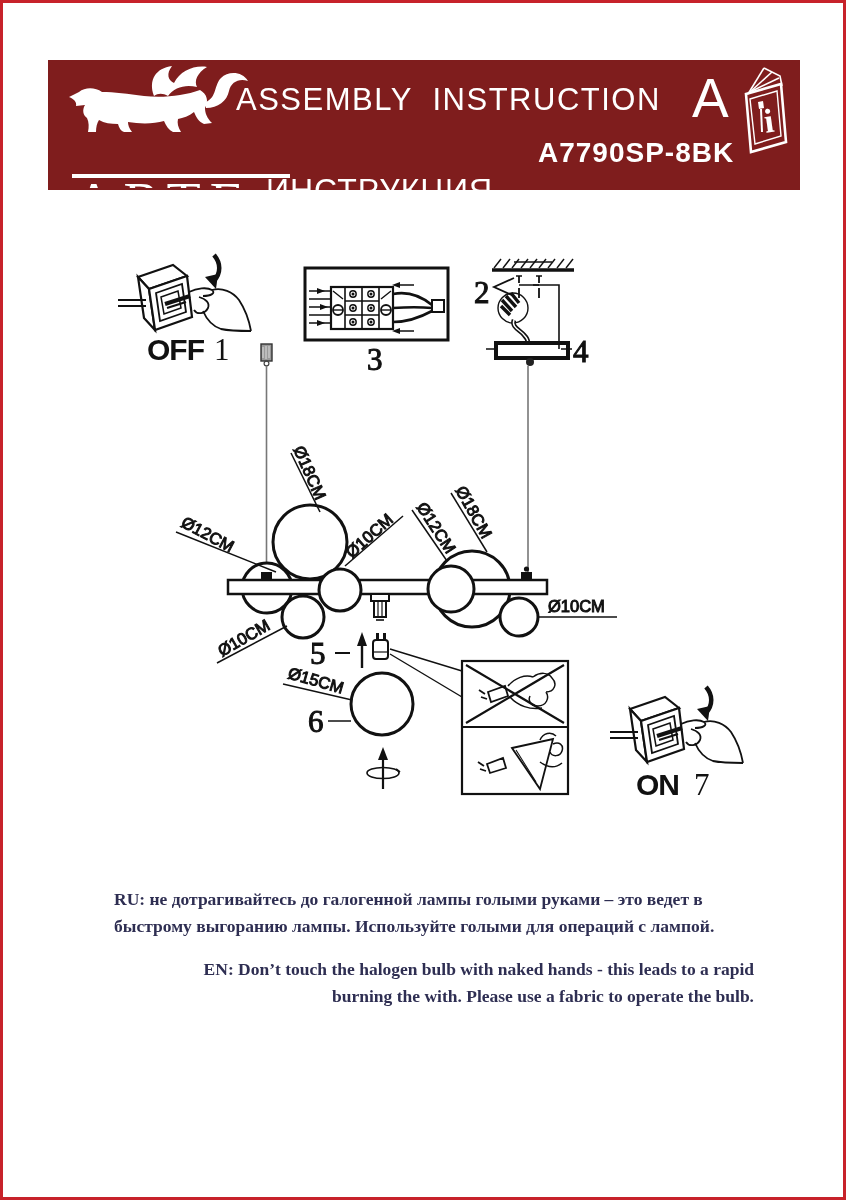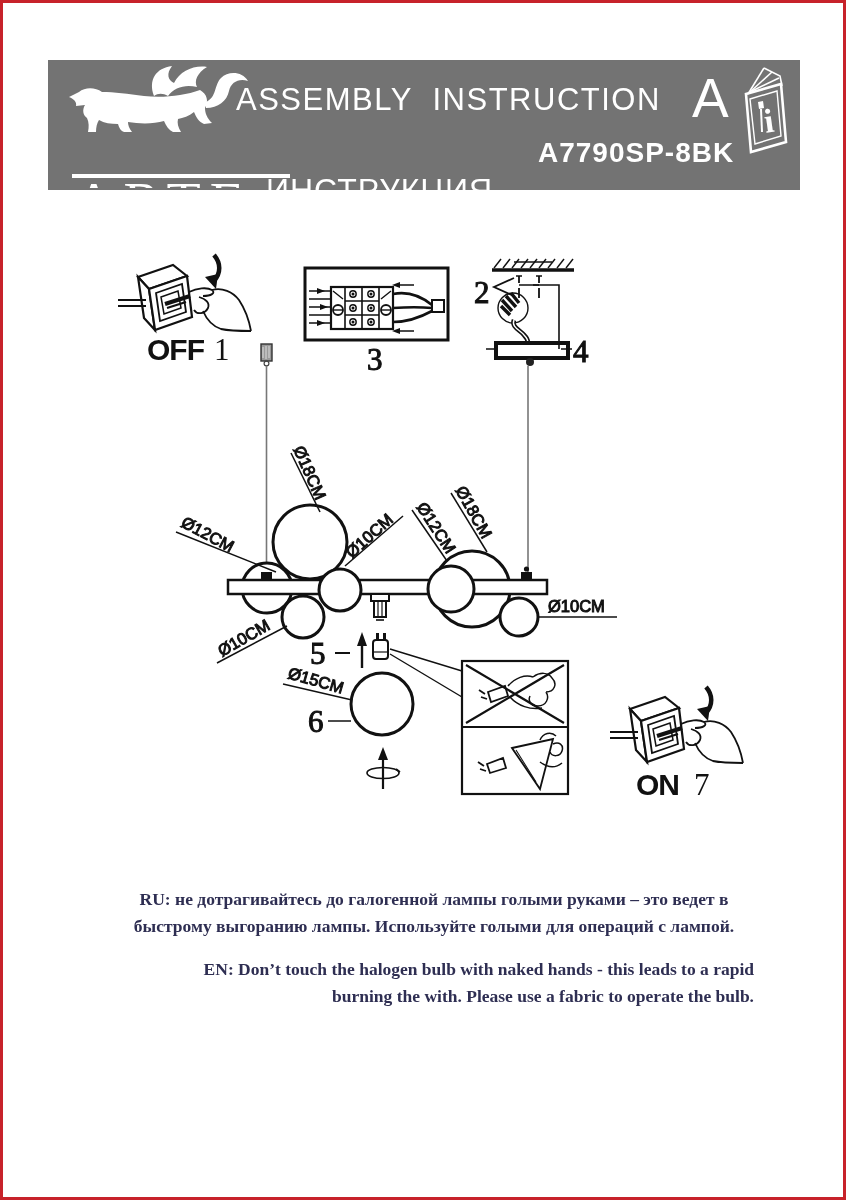--- a/index.html
+++ b/index.html
@@ -1,41 +1,41 @@
 <!DOCTYPE html>
 <html><head>
 <meta charset="utf-8">
 <style>
   html,body{margin:0;padding:0;background:#fff;}
   body{width:846px;height:1200px;position:relative;overflow:hidden;
        font-family:"Liberation Sans",sans-serif;}
   .frame{position:absolute;inset:0;border:3px solid #c7222a;background:#fff;}
   
   .hdr{position:absolute;left:48px;top:60px;width:752px;height:130px;
-       background:#737373;color:#fff;}
+       background:#7f1d1d;color:#fff;}
   .t-en{position:absolute;left:188px;top:22px;font:400 31px "Liberation Sans",sans-serif;
         letter-spacing:1.5px;white-space:pre;}
   .t-ru{position:absolute;left:218px;top:72px;font:400 32px "Liberation Sans",sans-serif;
         letter-spacing:1px;margin-top:40px;}
   .model{position:absolute;left:490px;top:77px;font:700 28px "Liberation Sans",sans-serif;
          letter-spacing:1px;text-align:right;}
   .letterA{position:absolute;left:644px;top:6px;font:400 55px "Liberation Sans",sans-serif;}
   .logo-svg{position:absolute;left:10px;top:2px;}
   .booklet{position:absolute;left:688px;top:4px;}
   
   .diag{position:absolute;left:0;top:0;}
   .diag line,.diag path,.diag rect,.diag circle,.diag ellipse,.diag polyline
        {vector-effect:none;}
   .dim{font:16.5px "Liberation Sans",sans-serif;fill:#111;}
   .num{font:31px "Liberation Serif",serif;fill:#111;}
   .sw{font:700 30px "Liberation Sans",sans-serif;fill:#111;letter-spacing:-1px;}
   
   .note{position:absolute;left:114px;width:640px;
         font:700 17.5px "Liberation Serif",serif;color:#2e2e52;line-height:27px;}
-  .note-ru{top:886px;text-align:center;}
+  .note-ru{top:886px;}
   .note-en{top:956px;text-align:right;}
 </style>
 </head>
 <body>
 
 <div class="frame"></div>
 
 <div class="hdr">
   <svg class="logo-svg" width="240" height="126" viewBox="0 0 240 126">
     <g fill="#fff">

